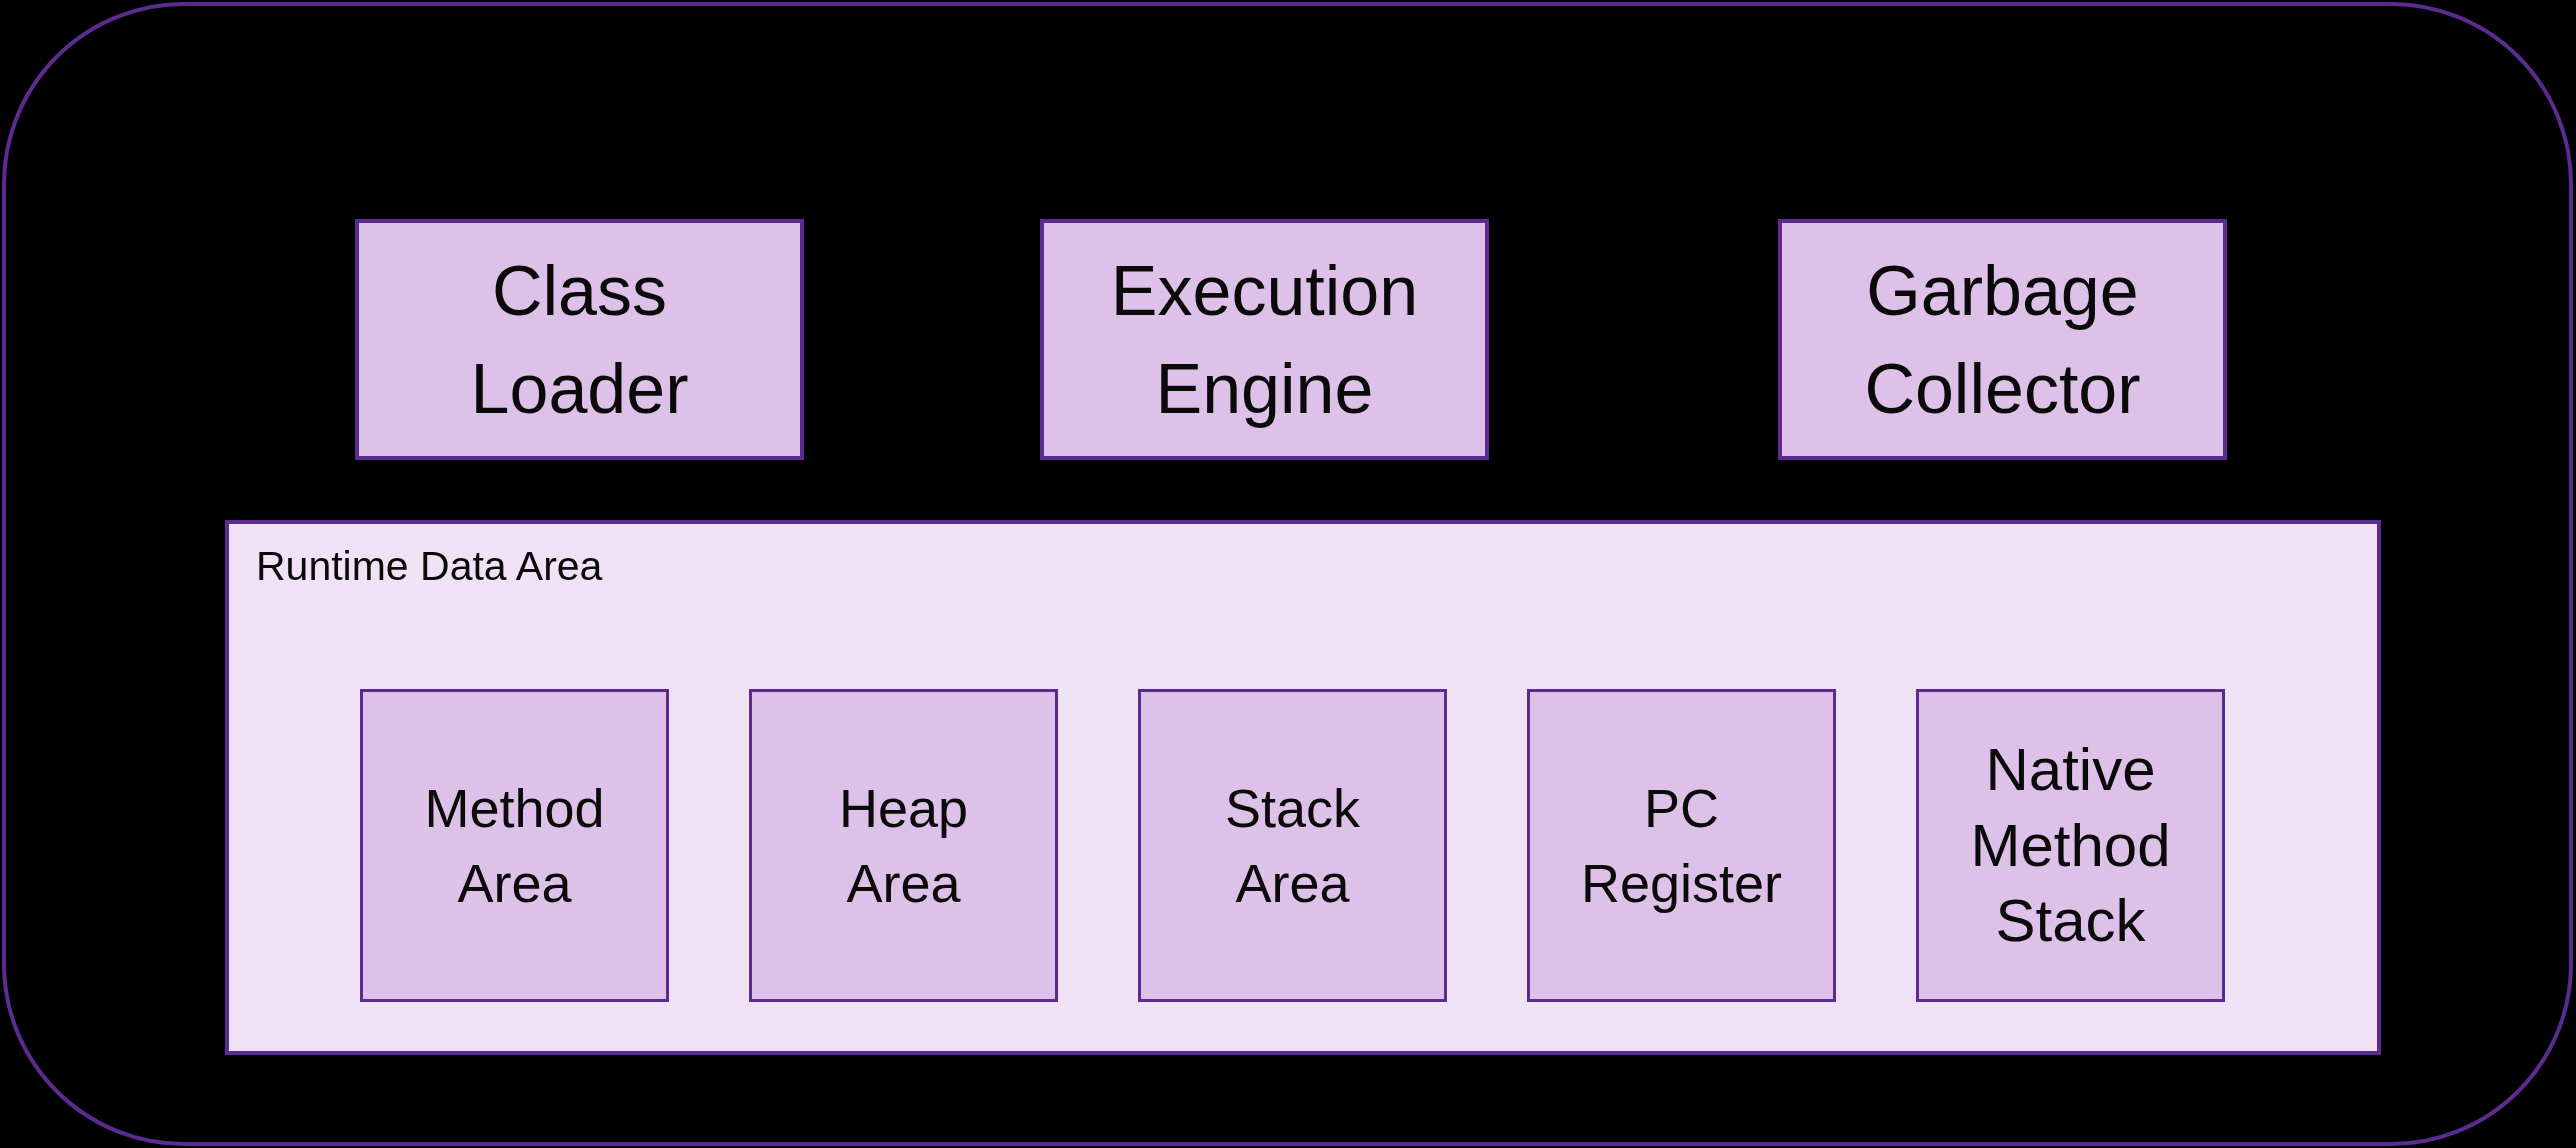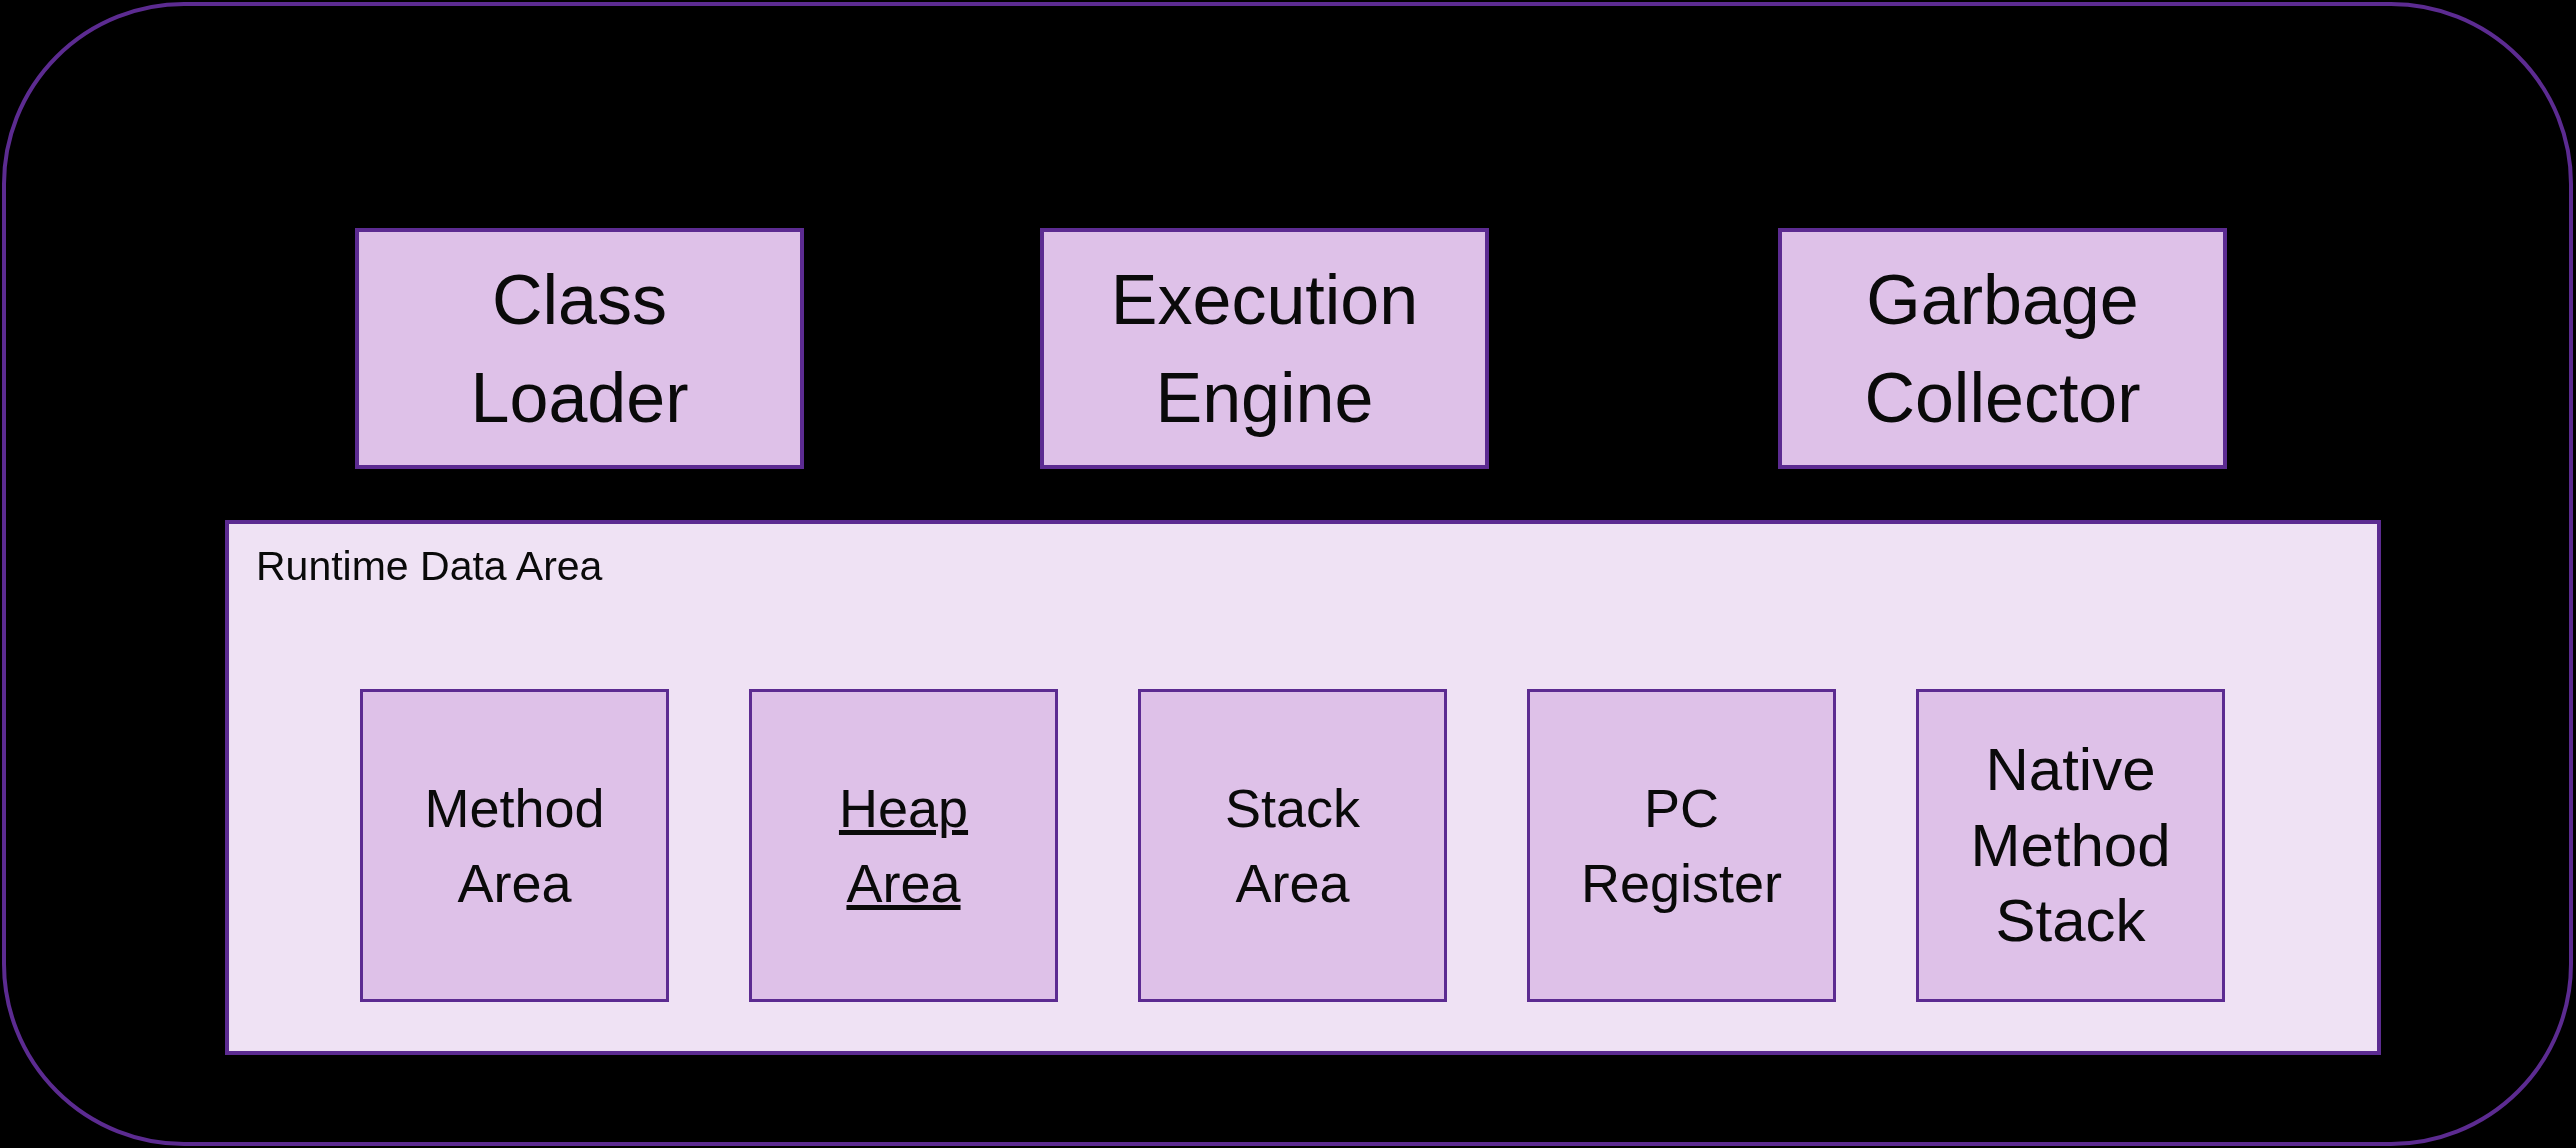--- a/index.html
+++ b/index.html
@@ -34,21 +34,20 @@
     width: 449px;
     background: var(--box-fill);
     border: 4px solid var(--outline);
     display: flex;
     align-items: center;
     justify-content: center;
     text-align: center;
     font-size: 70px;
     line-height: 1.4;
     white-space: pre-line;
-    margin-top: 9px;
   }
   .top-box.b0 { left: 355px; }
   .top-box.b1 { left: 1040px; }
   .top-box.b2 { left: 1778px; text-align: center; }
   .runtime-area {
     position: absolute;
     left: 225px;
     top: 520px;
     width: 2156px;
     height: 535px;
@@ -73,21 +72,21 @@
     display: flex;
     align-items: center;
     justify-content: center;
     text-align: center;
     font-size: 54px;
     line-height: 1.38;
     white-space: pre-line;
     margin-top: 38px;
   }
   .inner-box.i0 { left: 131px; }
-  .inner-box.i1 { left: 520px; text-decoration: underline; }
+  .inner-box.i1 { left: 520px; }
   .inner-box.i2 { left: 909px; }
   .inner-box.i3 { left: 1298px; }
   .inner-box.i4 { left: 1687px; font-size: 60px; line-height: 1.26; }
 </style>
 </head>
 <body>
 
 <div class="frame"></div>
 
 <div class="top-box b0">

